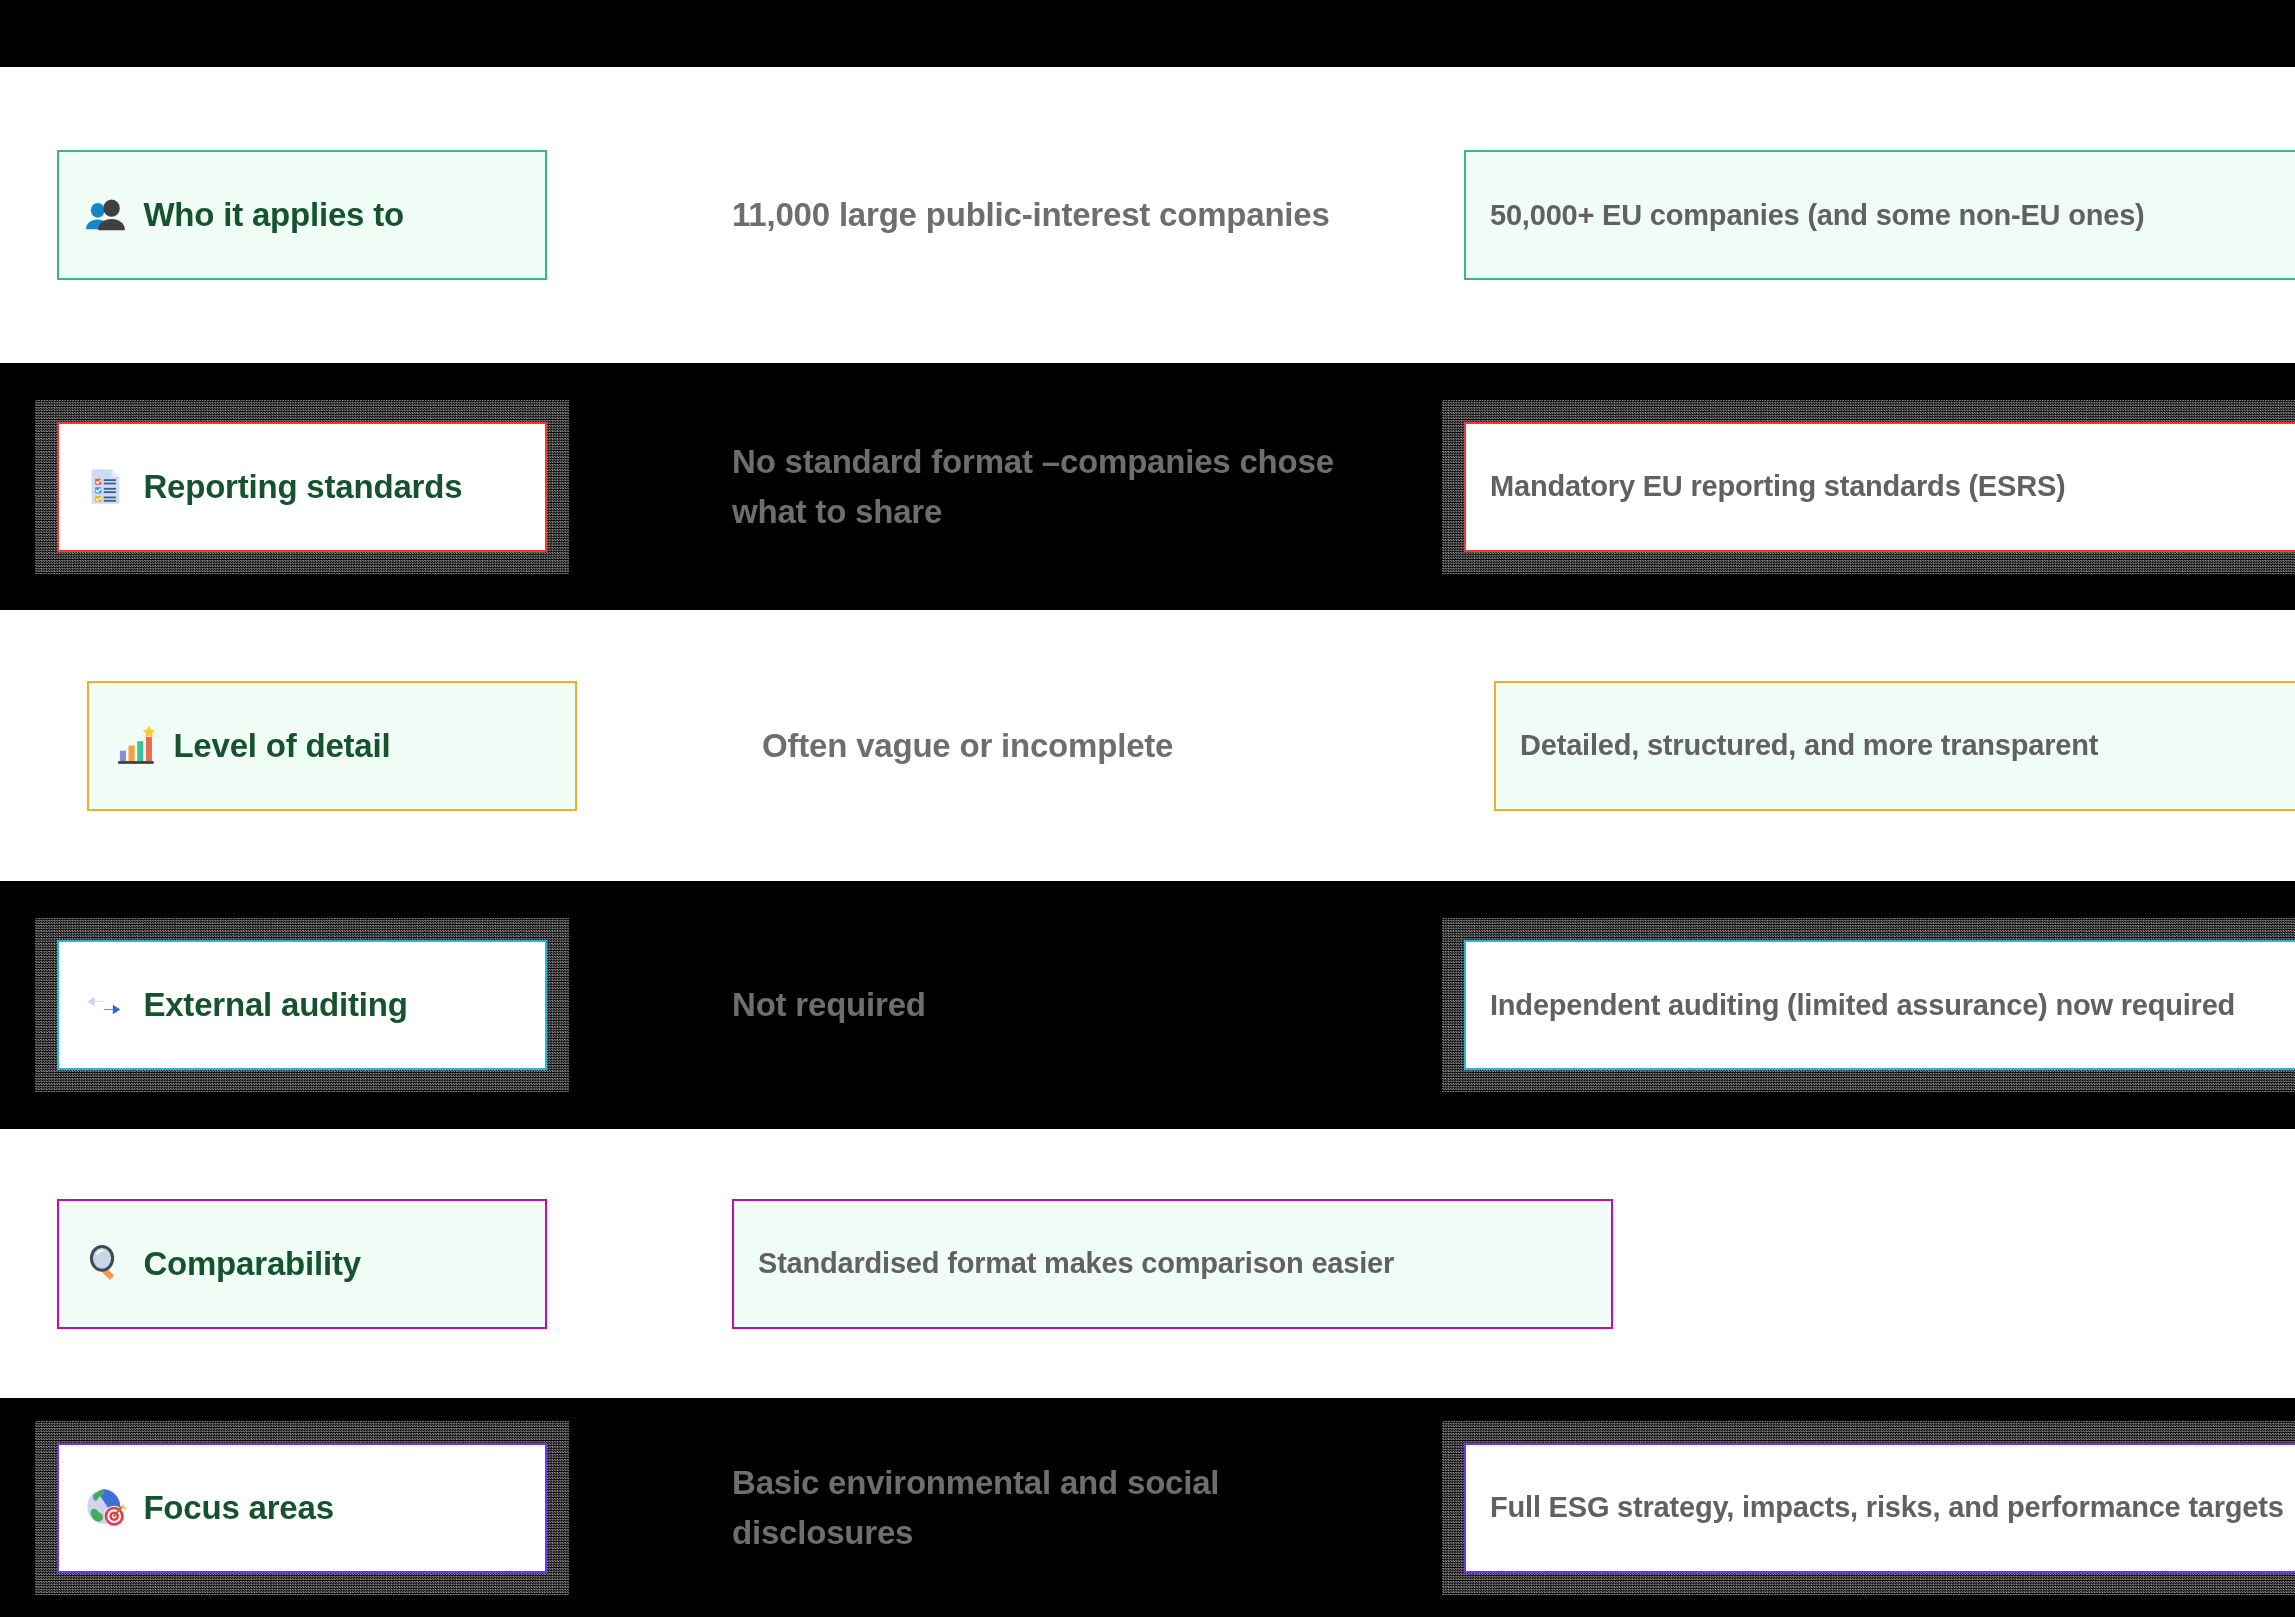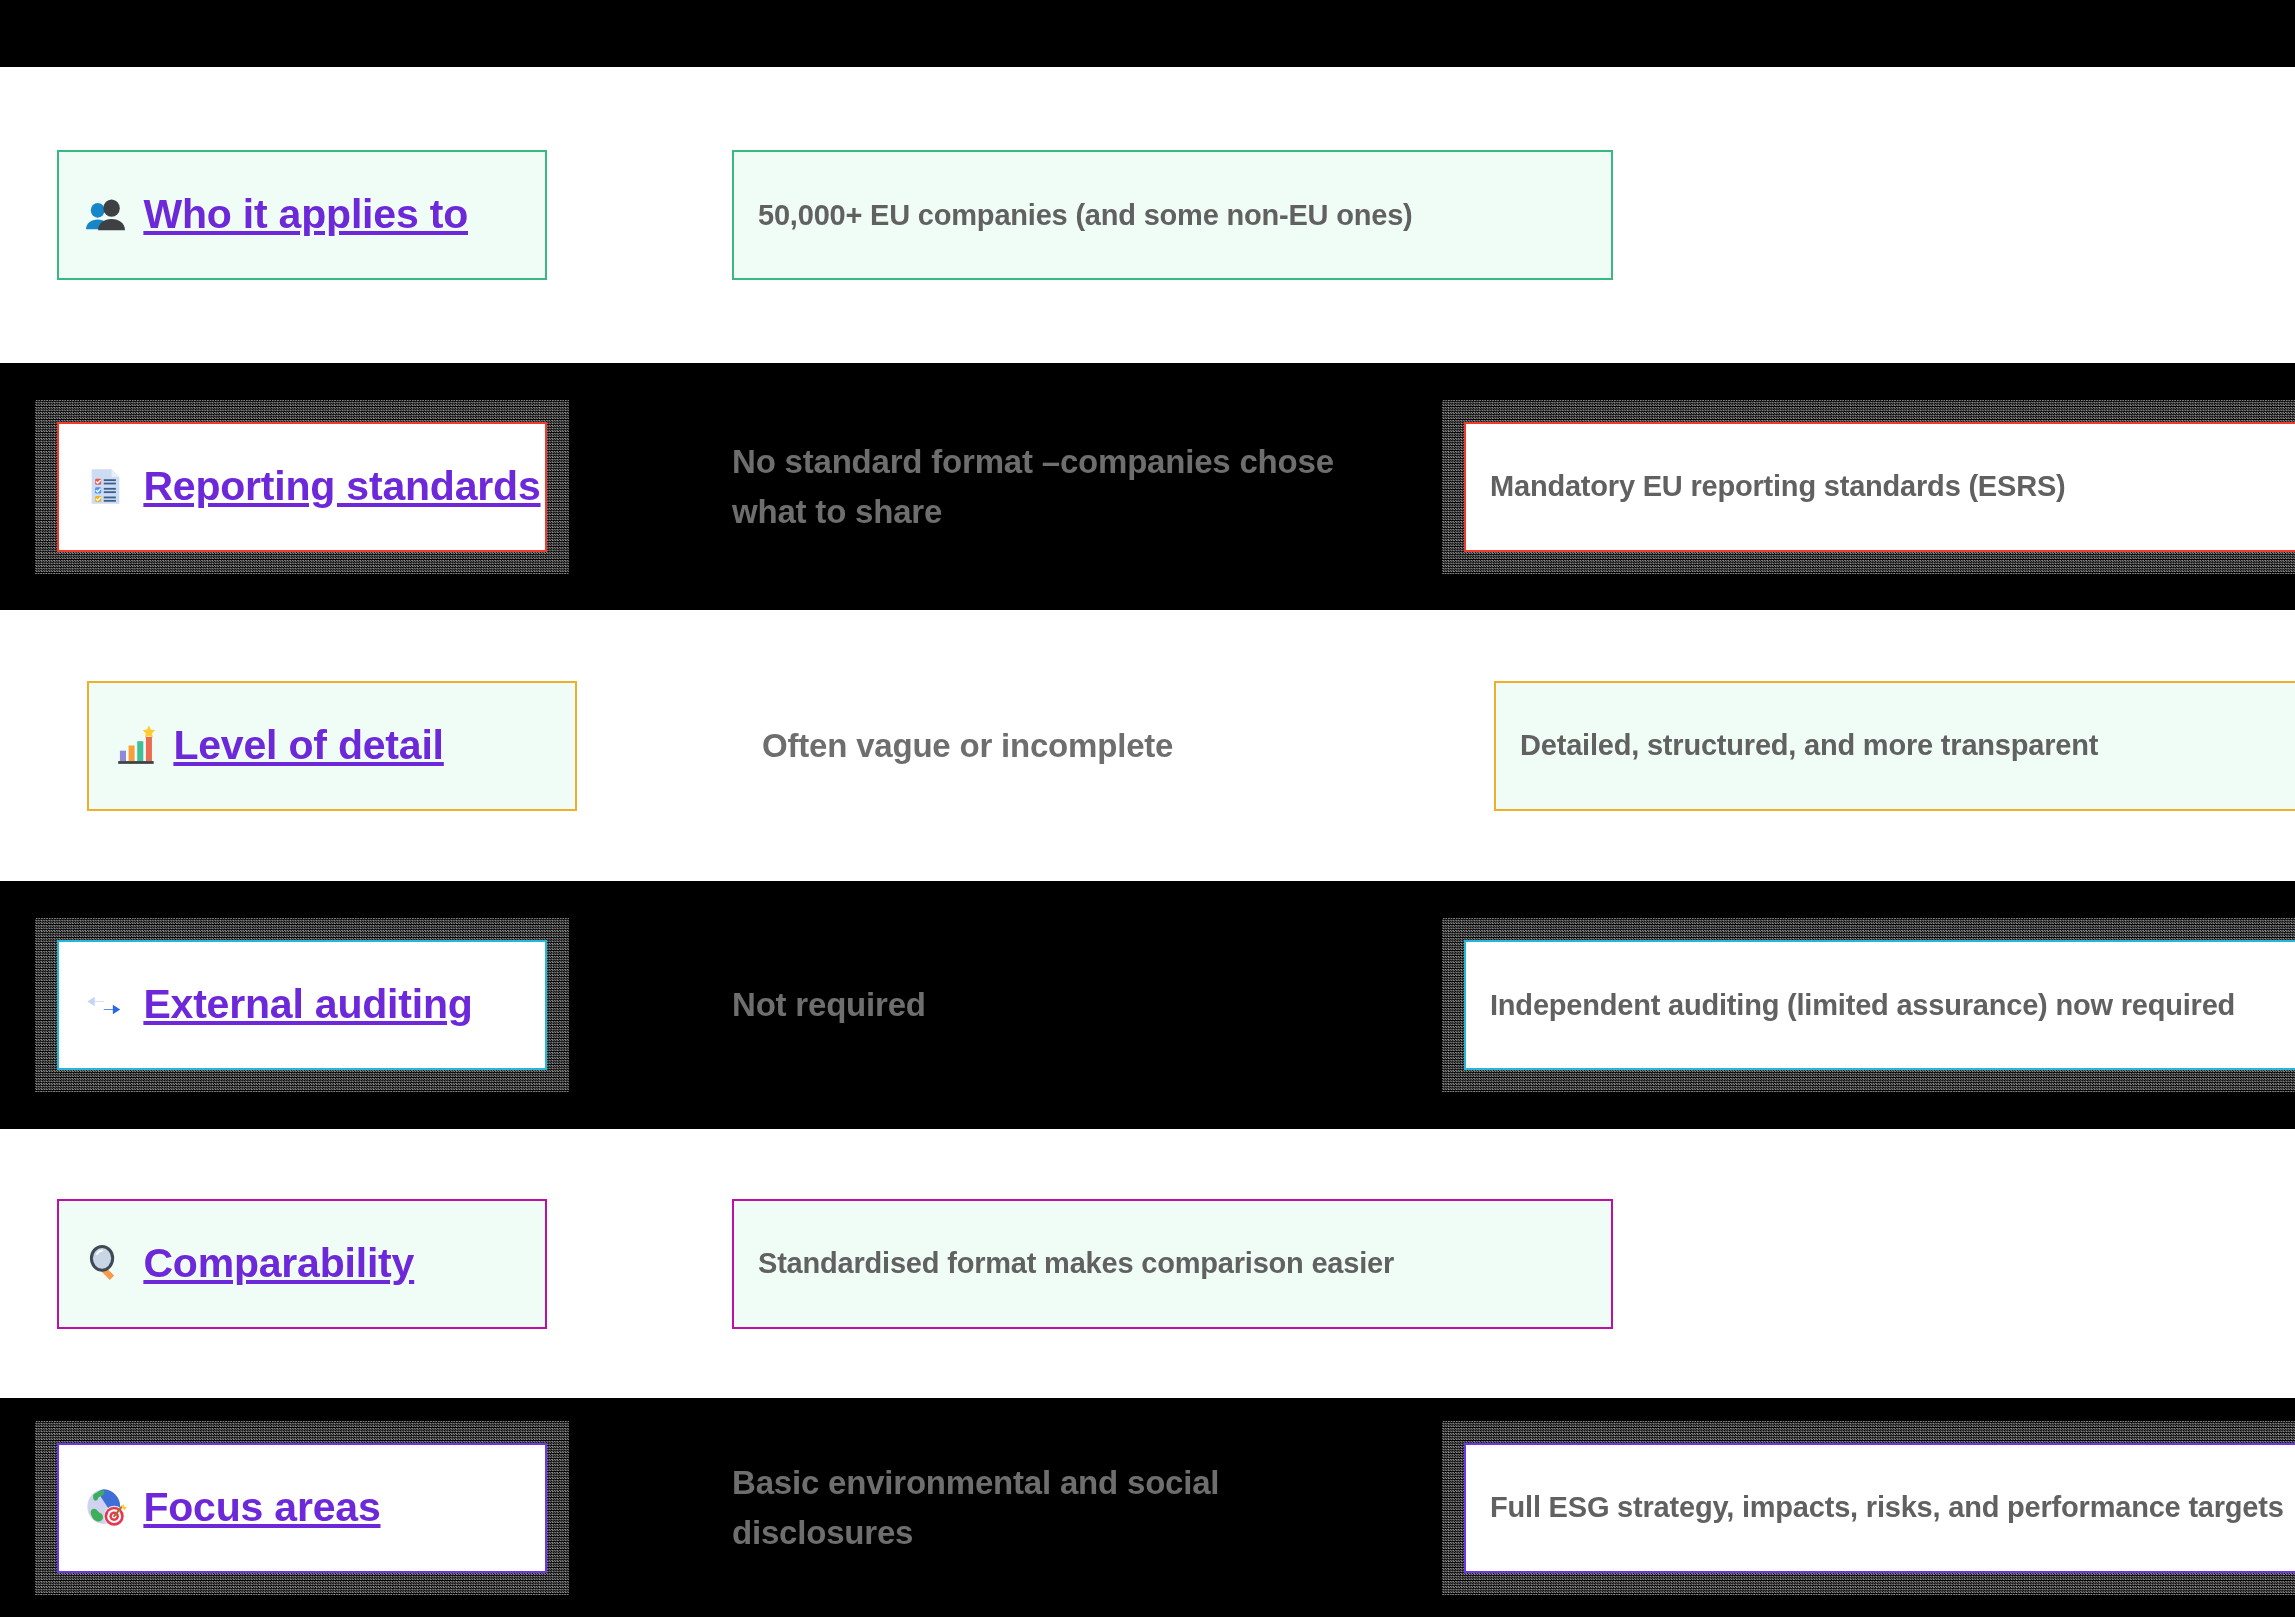--- a/index.html
+++ b/index.html
@@ -78,27 +78,26 @@
     border: 2.6px solid #000;
     display: flex;
     align-items: center;
     padding: 0 24px;
     gap: 15.4px;
   }
   .row.light .chip { background: #effdf6; }
   .row.dark  .chip { background: #ffffff; }
 
   .chip-label {
-    font-size: 41px;
+    font-size: 33px;
     font-weight: 700;
-    color: #6d28d9;
+    color: #14532d;
     letter-spacing: -0.2px;
     line-height: 1.15;
     white-space: nowrap;
-    text-decoration: underline;
   }
 
   
   .old-text {
     font-size: 33px;
     font-weight: 700;
     color: #6e6e6e;
     line-height: 1.5;
     letter-spacing: -0.2px;
     max-width: 634px;
@@ -164,20 +163,23 @@
             <svg viewBox="0 0 52 52" width="45" height="45" aria-hidden="true">
               <ellipse cx="17" cy="20" rx="8" ry="8.5" fill="#1786c9"></ellipse>
               <path d="M3.5 42c0-7.2 6-11.5 13.5-11.5S30.5 34.8 30.5 42z" fill="#1786c9"></path>
               <ellipse cx="33" cy="17.5" rx="9.5" ry="10" fill="#3f4044"></ellipse>
               <path d="M17.5 43c0-8.2 7-13 15.5-13s15.5 4.8 15.5 13z" fill="#3f4044"></path>
             </svg>
           </span>
           <span class="chip-label">Who it applies to</span>
         </div>
       </div>
+    </div>
+    <div class="col-middle">
+      <div class="old-text">11,000 large public-interest companies</div>
     </div>
     <div class="col-right">
       <div class="halo-wrap">
         <div class="new-box" style="border-color:#3ab882">
           <span class="new-text">50,000+ EU companies (and some non-EU ones)</span>
         </div>
       </div>
     </div>
   </div>
 

